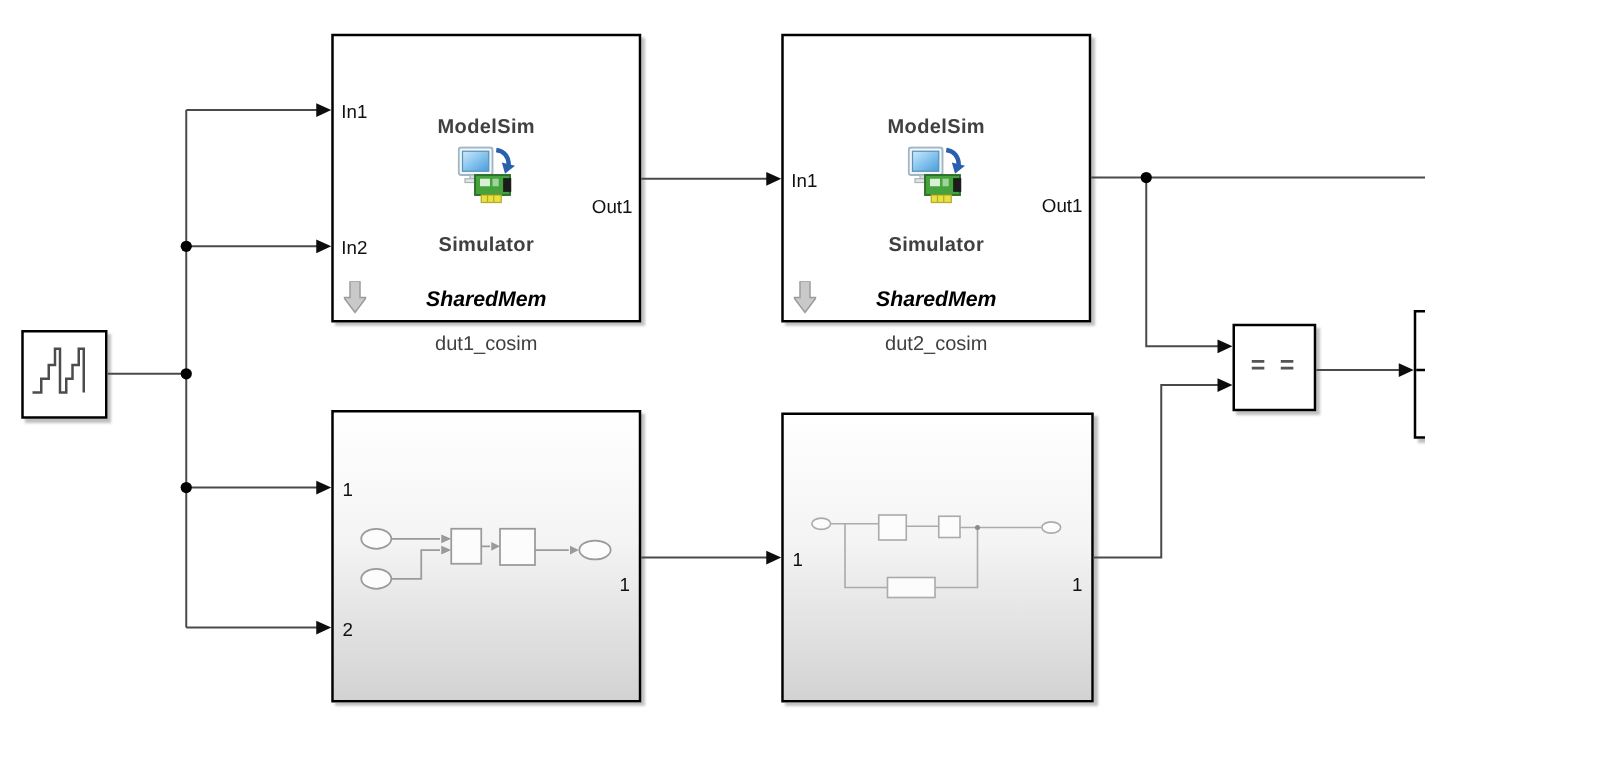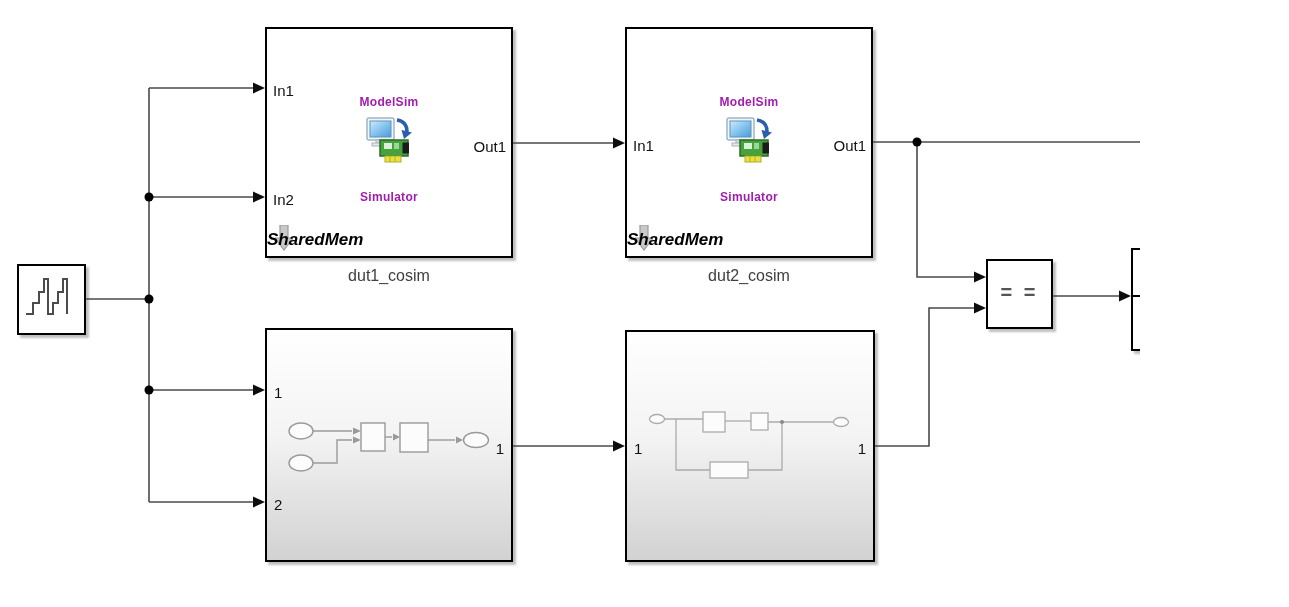--- a/index.html
+++ b/index.html
@@ -11,32 +11,32 @@
     position:absolute;background:#ffffff;border:2px solid #000;
     box-sizing:border-box;box-shadow:3px 3px 2px rgba(0,0,0,.25);
   }
   .behavior{
     background:linear-gradient(to bottom,#ffffff 0%,#f4f4f4 45%,#d2d2d2 100%);
   }
   .port{
     position:absolute;font-size:15px;color:#111;line-height:1;
     transform:translateY(-50%);white-space:nowrap;
   }
-  .port.right{text-align:right;}
+  .port.right{text-align:right;margin-top:20px;}
   .block-label{
     position:absolute;font-size:16px;color:#404040;text-align:center;
     line-height:1.2;white-space:nowrap;
   }
   .ms-logo{
-    position:absolute;left:0;right:0;text-align:center;color:#a21caf;
-    font-weight:bold;font-size:12px;letter-spacing:.3px;transform:translateY(-50%);
+    position:absolute;left:0;right:0;text-align:center;color:#404040;
+    font-weight:bold;font-size:16px;letter-spacing:.3px;transform:translateY(-50%);
   }
   .ms-icon{position:absolute;left:50%;transform:translateX(-50%);}
   .tag{
-    position:absolute;left:0;right:0;bottom:6px;text-align:left;
+    position:absolute;left:0;right:0;bottom:6px;text-align:center;
     font-weight:bold;font-style:italic;font-size:17px;color:#000;
   }
   .drop-arrow{position:absolute;left:8px;bottom:5px;}
   .op-text{
     position:absolute;left:0;right:0;top:50%;transform:translateY(-55%);
     text-align:center;font-size:20px;font-weight:bold;color:#555;
     letter-spacing:3px;
   }
   .scope-screen{
     position:absolute;left:8px;top:10px;width:46px;height:29px;

